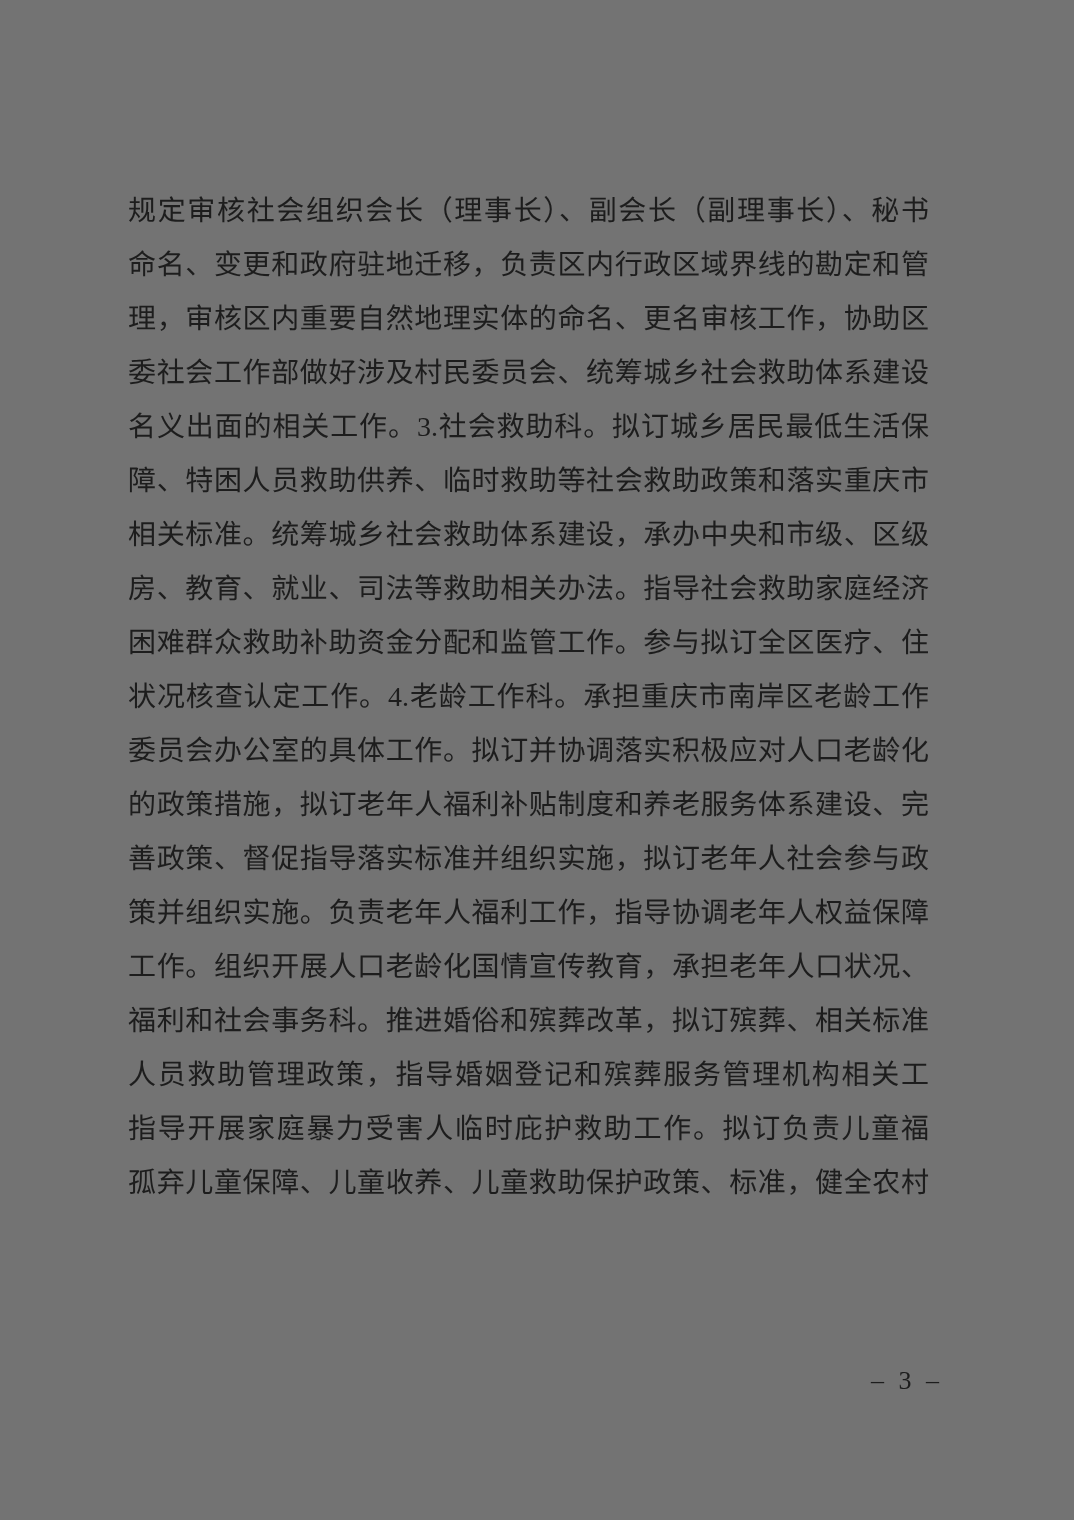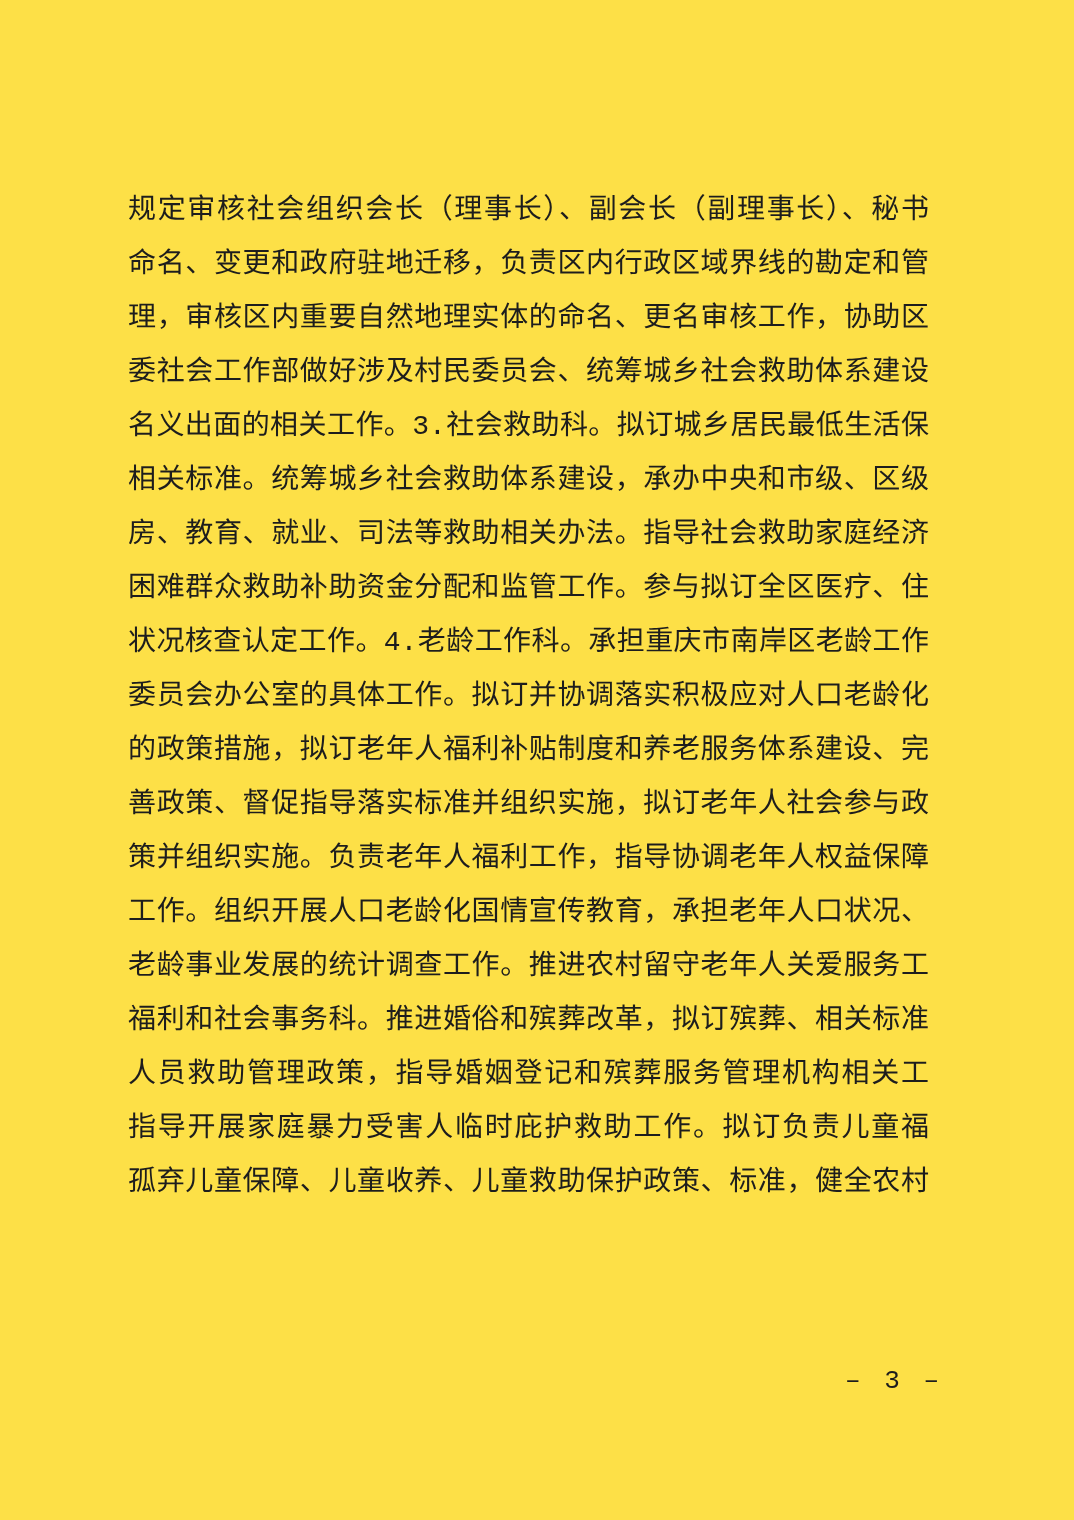--- a/index.html
+++ b/index.html
@@ -4,23 +4,23 @@
 <style>
   html, body {
     margin: 0;
     padding: 0;
     background: #ffffff;
   }
   .page {
     position: relative;
     width: 1074px;
     height: 1520px;
-    background: #fde047;
+    background: #737373;
     overflow: hidden;
-    font-family: Liberation Mono, monospace;
+    font-family: Liberation Serif, serif;
     color: #1d1d1d;
   }
   .text-block {
     position: absolute;
     left: 128px;
     top: 184px;
     width: 801px;
   }
   .line {
     height: 54px;
@@ -47,29 +47,29 @@
 </head>
 <body>
 
 <div class="page">
   <div class="text-block">
     <div class="line">规定审核社会组织会长（理事长）、副会长（副理事长）、秘书</div>
     <div class="line">命名、变更和政府驻地迁移，负责区内行政区域界线的勘定和管</div>
     <div class="line">理，审核区内重要自然地理实体的命名、更名审核工作，协助区</div>
     <div class="line">委社会工作部做好涉及村民委员会、统筹城乡社会救助体系建设</div>
     <div class="line">名义出面的相关工作。3.社会救助科。拟订城乡居民最低生活保</div>
+    <div class="line">障、特困人员救助供养、临时救助等社会救助政策和落实重庆市</div>
     <div class="line">相关标准。统筹城乡社会救助体系建设，承办中央和市级、区级</div>
     <div class="line">房、教育、就业、司法等救助相关办法。指导社会救助家庭经济</div>
     <div class="line">困难群众救助补助资金分配和监管工作。参与拟订全区医疗、住</div>
     <div class="line">状况核查认定工作。4.老龄工作科。承担重庆市南岸区老龄工作</div>
     <div class="line">委员会办公室的具体工作。拟订并协调落实积极应对人口老龄化</div>
     <div class="line">的政策措施，拟订老年人福利补贴制度和养老服务体系建设、完</div>
     <div class="line">善政策、督促指导落实标准并组织实施，拟订老年人社会参与政</div>
     <div class="line">策并组织实施。负责老年人福利工作，指导协调老年人权益保障</div>
     <div class="line">工作。组织开展人口老龄化国情宣传教育，承担老年人口状况、</div>
-    <div class="line">老龄事业发展的统计调查工作。推进农村留守老年人关爱服务工</div>
     <div class="line">福利和社会事务科。推进婚俗和殡葬改革，拟订殡葬、相关标准</div>
     <div class="line">人员救助管理政策，指导婚姻登记和殡葬服务管理机构相关工作，</div>
     <div class="line">指导开展家庭暴力受害人临时庇护救助工作。拟订负责儿童福利、</div>
     <div class="line">孤弃儿童保障、儿童收养、儿童救助保护政策、标准，健全农村</div>
   </div>
   <div class="page-number">– 3 –</div>
 </div>
 
 </body></html>

